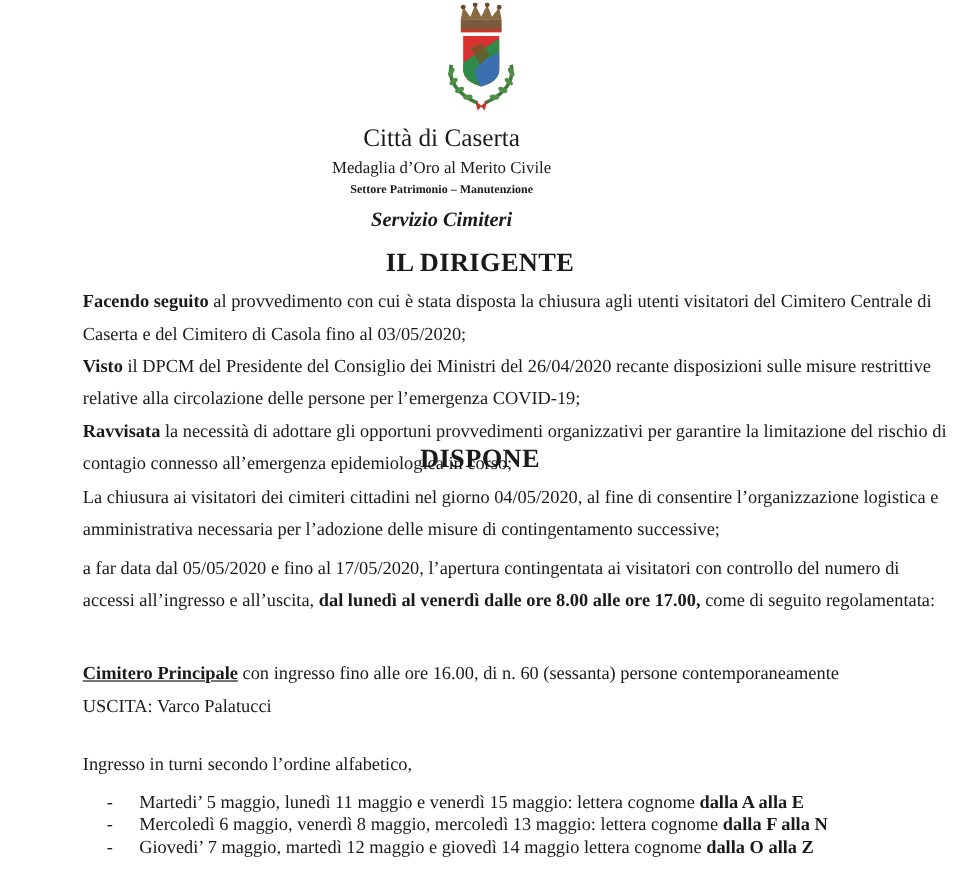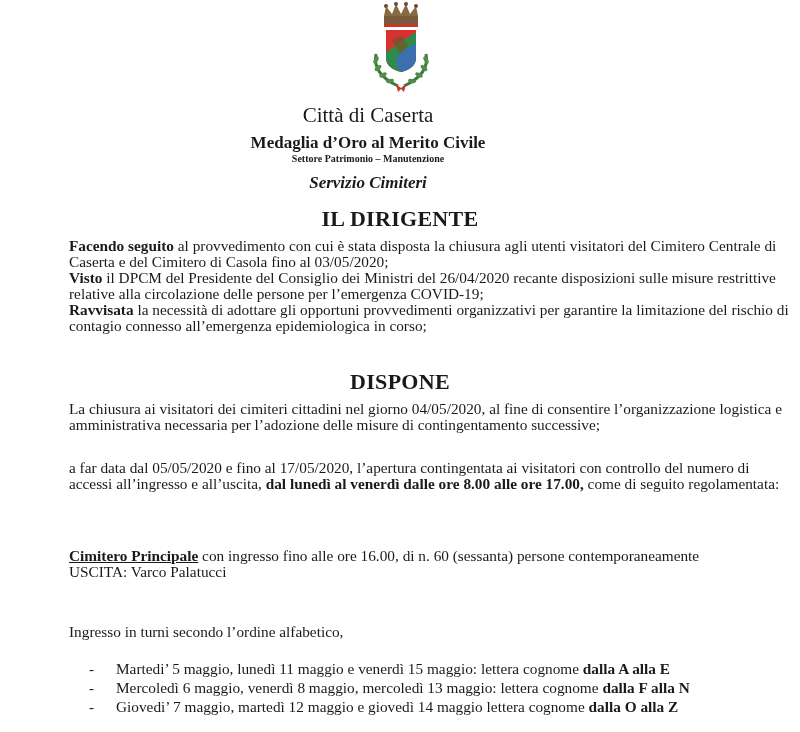--- a/index.html
+++ b/index.html
@@ -4,25 +4,25 @@
 <style>
   html, body { margin: 0; padding: 0; }
   body {
     width: 800px; height: 732px; overflow: hidden; background: #ffffff;
     font-family: "Liberation Serif", "DejaVu Serif", serif; color: #1a1a1a;
     position: relative;
   }
   .crest { position: absolute; left: 362px; top: 2px; width: 78px; height: 92px; }
   .header { position: absolute; left: 0; width: 736px; text-align: center; }
   .city { top: 103px; font-size: 21px; }
-  .sub1 { top: 133px; font-size: 17px; font-weight: bold; }
+  .sub1 { top: 133px; font-size: 14px; font-weight: normal; }
   .sub2 { top: 153px; font-size: 10px; font-weight: bold; }
   .sub3 { top: 173px; font-size: 17px; font-weight: bold; font-style: italic; }
   .title { position: absolute; left: 0; width: 800px; text-align: center; font-weight: bold; font-size: 22px; letter-spacing: 0.3px; }
-  .body-text { position: absolute; left: 69px; width: 720px; font-size: 15.3px; line-height: 16px; }
+  .body-text { position: absolute; left: 69px; width: 720px; font-size: 15.3px; line-height: 27px; }
   .body-text b { font-weight: bold; }
   .u { text-decoration: underline; font-weight: bold; }
   .list { position: absolute; left: 89px; width: 700px; font-size: 15.3px; line-height: 19px; }
   .list .row { display: flex; }
   .list .dash { width: 27px; }
 </style>
 </head>
 <body>
 
 <svg class="crest" viewBox="0 0 78 92">

